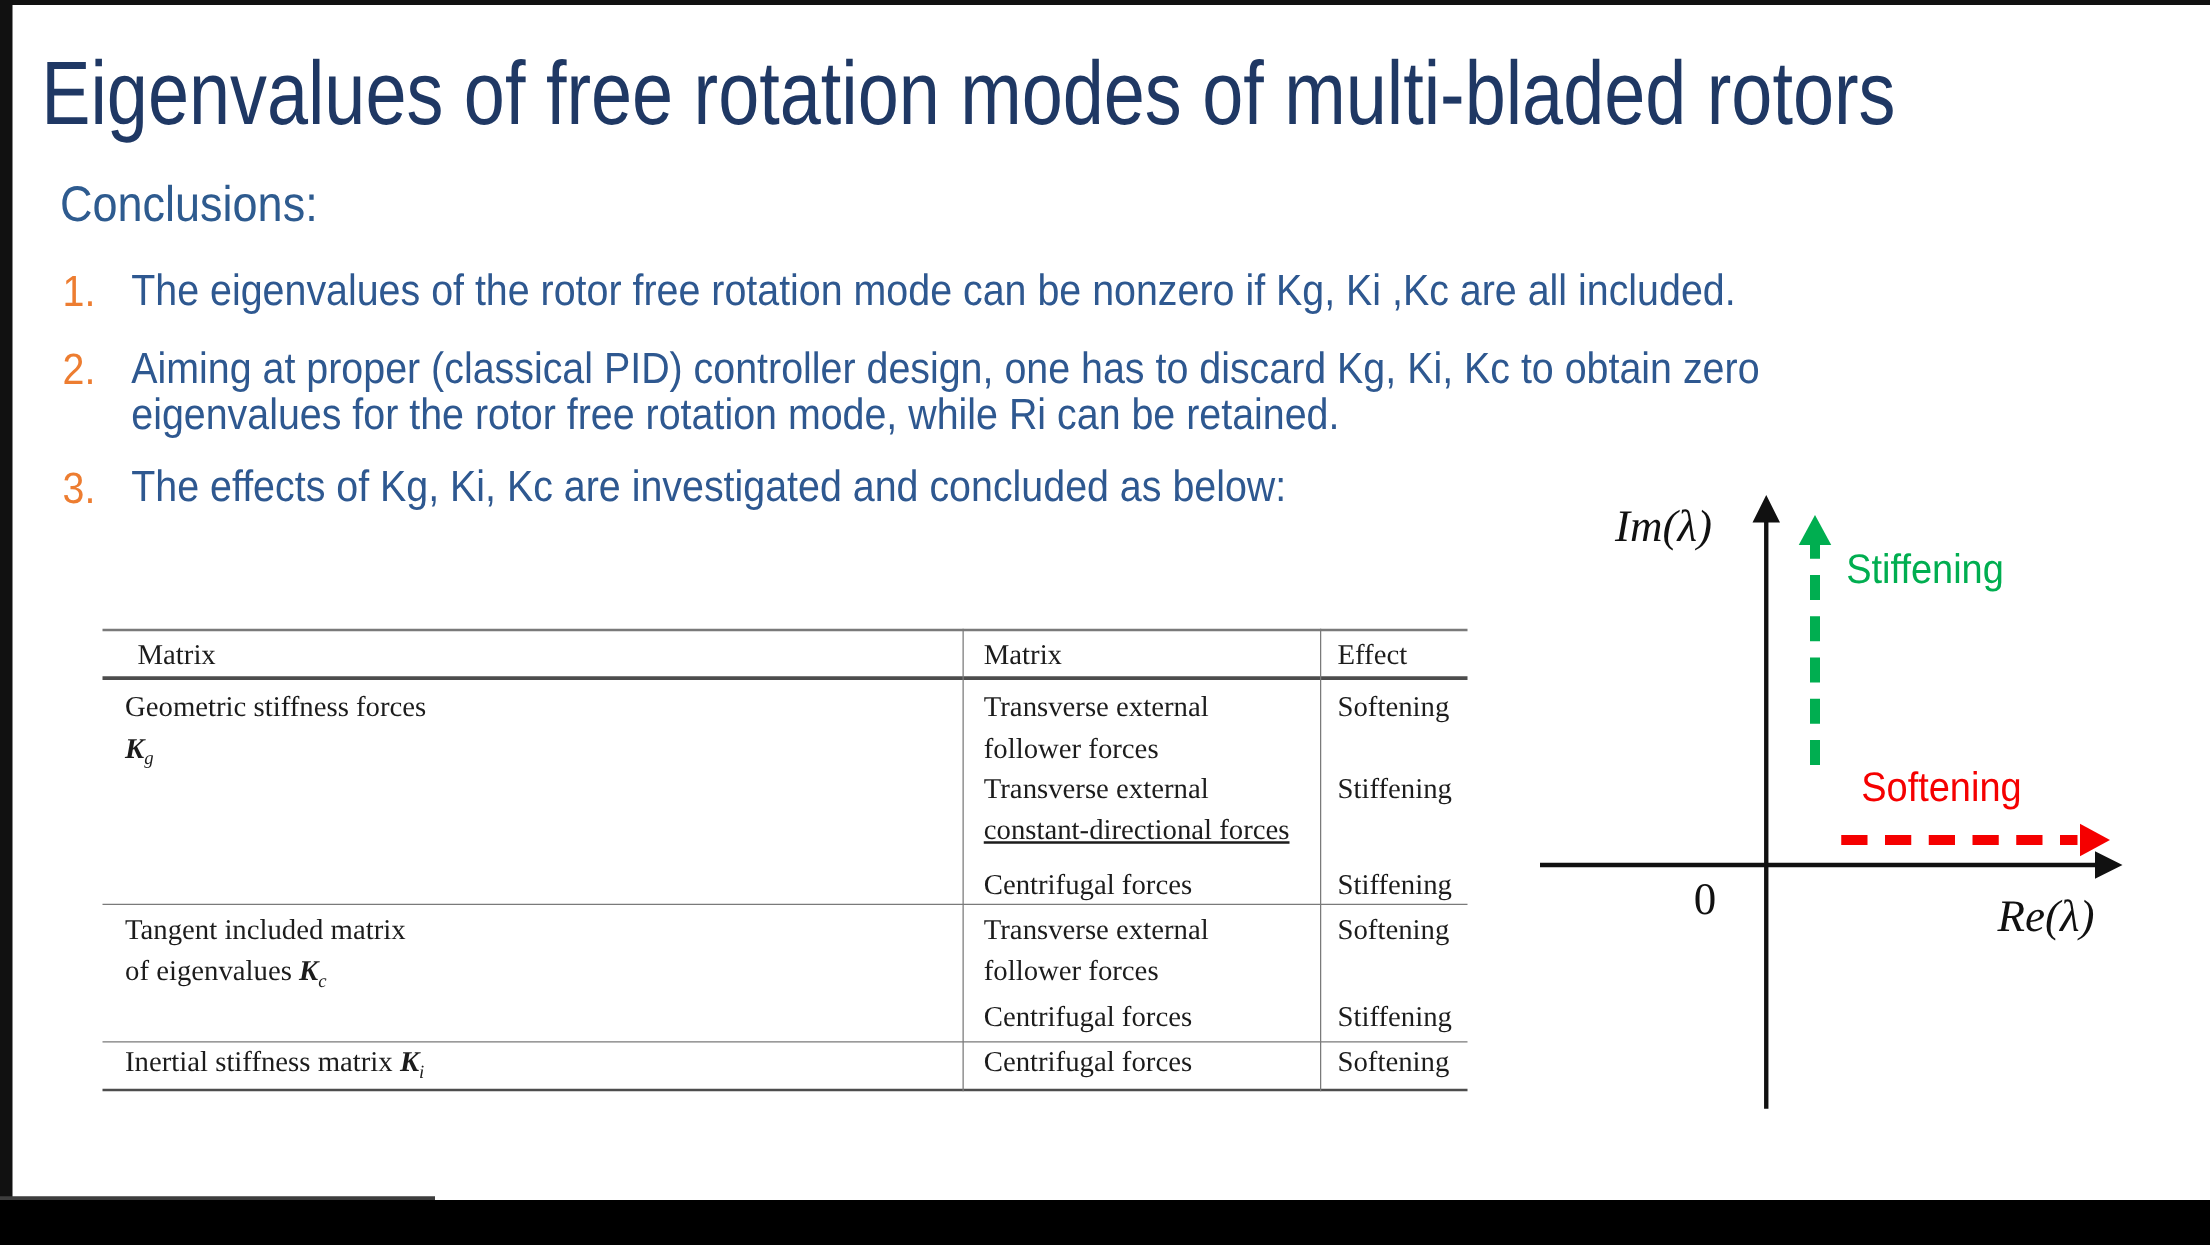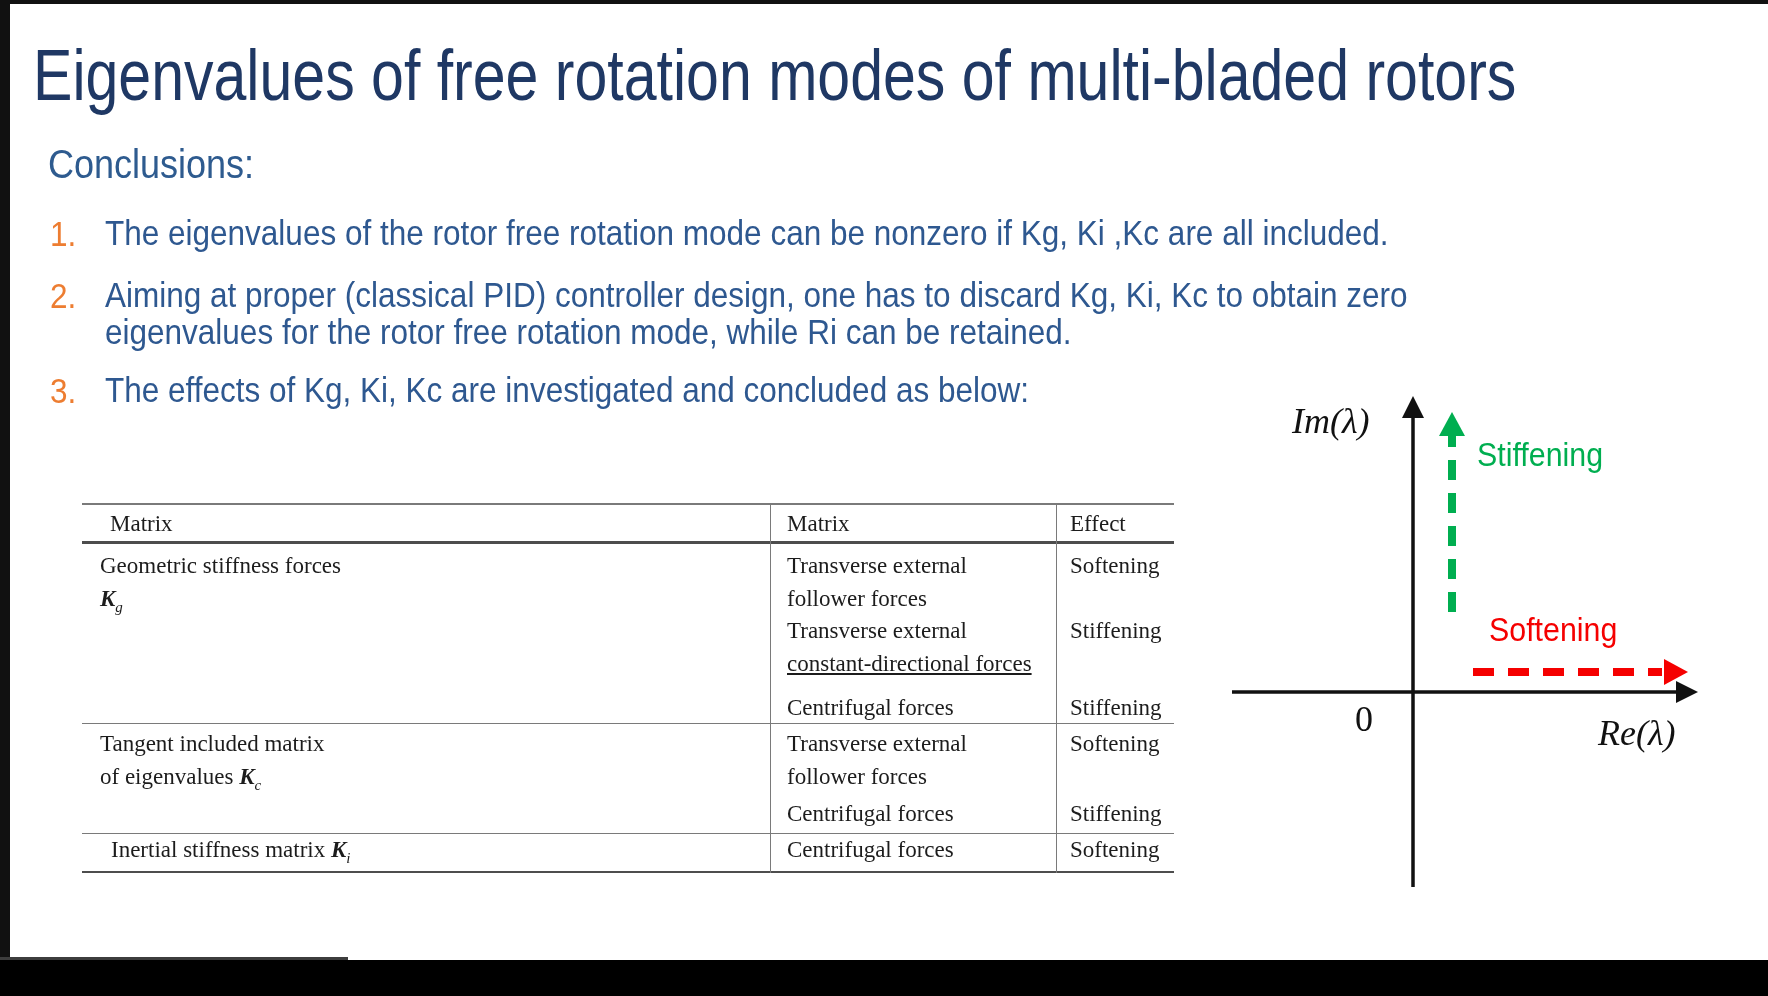--- a/index.html
+++ b/index.html
@@ -114,21 +114,21 @@
     <span class="cm" style="left:100px;top:511px;margin-left:10px;">Matrix</span>
     <span class="cm" style="left:787px;top:511px;">Matrix</span>
     <span class="cm" style="left:1070px;top:511px;">Effect</span>
 
     <span class="cm" style="left:100px;top:553px;"><span>Geometric stiffness forces</span></span>
     <span class="cm" style="left:100px;top:586px;"><span class="ksym">K</span><sub>g</sub></span>
 
     <span class="cm" style="left:100px;top:731px;"><span>Tangent included matrix</span></span>
     <span class="cm" style="left:100px;top:764px;"><span>of eigenvalues </span><span class="ksym">K</span><sub>c</sub></span>
 
-    <span class="cm" style="left:100px;top:837px;margin-left:11px;"><span>Inertial stiffness matrix </span><span class="ksym">K</span><sub>i</sub></span>
+    <span class="cm" style="left:100px;top:837px;"><span>Inertial stiffness matrix </span><span class="ksym">K</span><sub>i</sub></span>
 
     <span class="cm" style="left:787px;top:553px;"><span>Transverse external</span></span>
     <span class="cm" style="left:787px;top:586px;"><span>follower forces</span></span>
     <span class="cm" style="left:787px;top:618px;"><span>Transverse external</span></span>
     <span class="cm" style="left:787px;top:651px;text-decoration:underline;"><span>constant-directional forces</span></span>
     <span class="cm" style="left:787px;top:695px;"><span>Centrifugal forces</span></span>
     <span class="cm" style="left:787px;top:731px;"><span>Transverse external</span></span>
     <span class="cm" style="left:787px;top:764px;"><span>follower forces</span></span>
     <span class="cm" style="left:787px;top:801px;"><span>Centrifugal forces</span></span>
     <span class="cm" style="left:787px;top:837px;"><span>Centrifugal forces</span></span>

